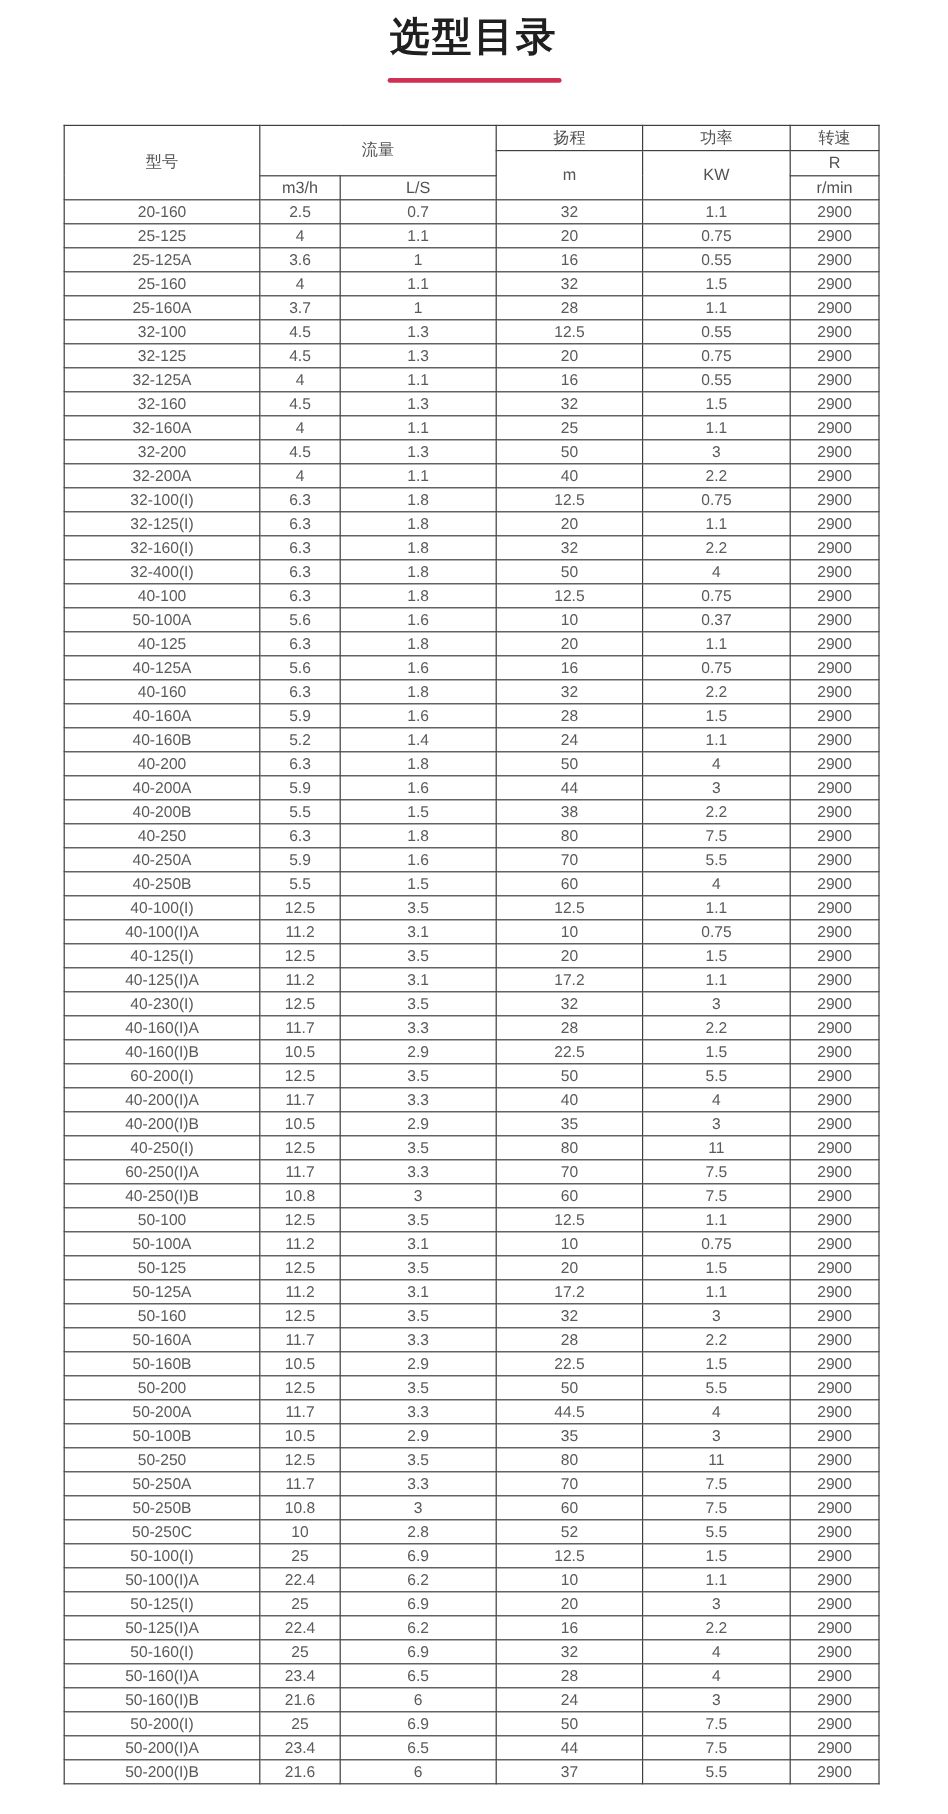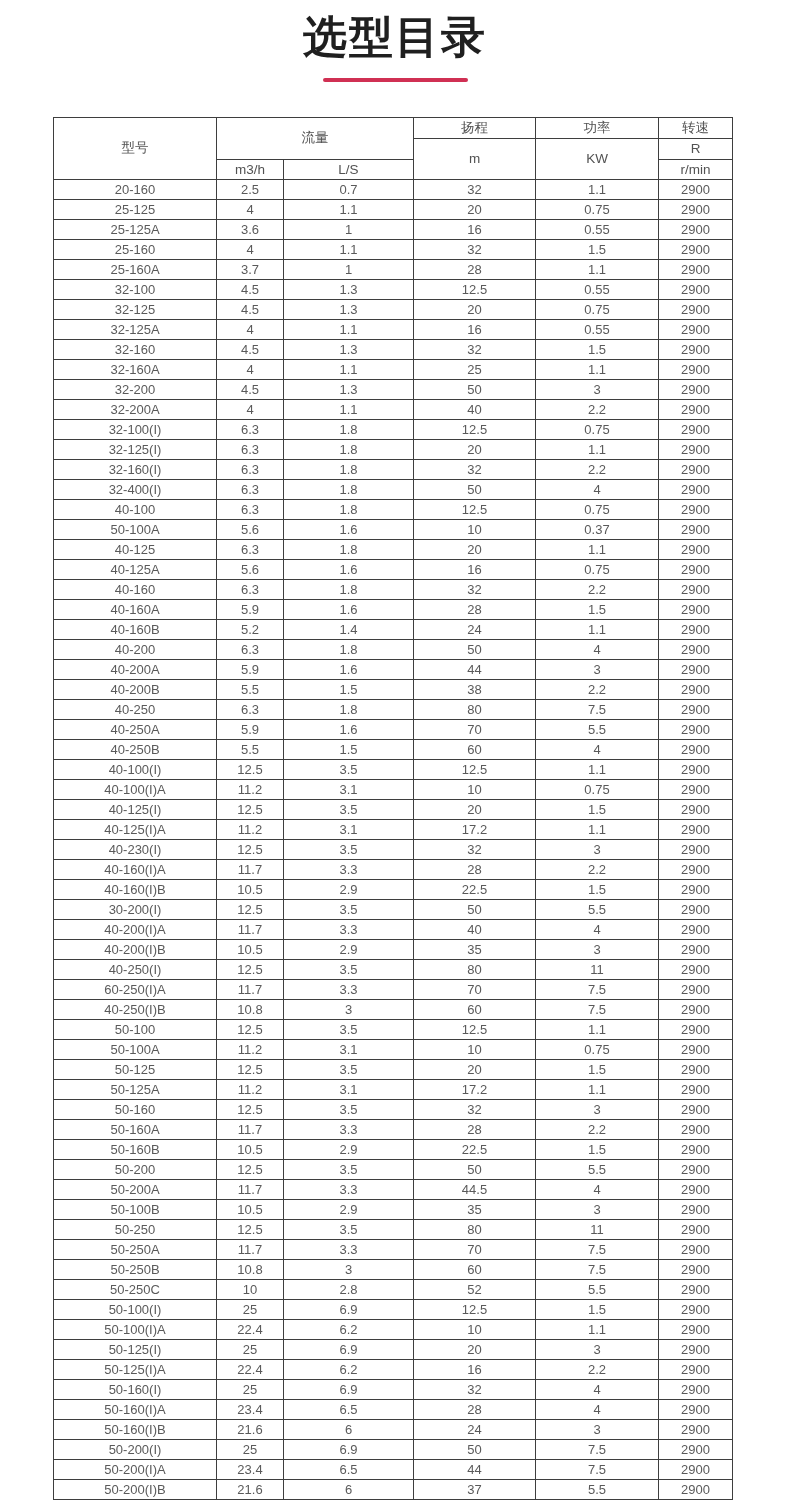--- a/index.html
+++ b/index.html
@@ -7,21 +7,21 @@
   body {
     width: 790px; height: 1512px;
     background: #ffffff;
     overflow: hidden;
     font-family: "Liberation Sans", "DejaVu Sans", sans-serif;
   }
   .page { width: 790px; height: 1512px; position: relative; }
   .title {
     padding-top: 12px;
     text-align: center;
-    font-size: 44px;
+    font-size: 33px;
     font-weight: 700;
     color: #1f1f1f;
     letter-spacing: 2px;
     line-height: 1.15;
   }
   .accent-bar {
     width: 145px; height: 4px;
     margin: 15px auto 0 auto;
     background: #d03053;
     border-radius: 2px;
@@ -373,21 +373,21 @@
         </tr>
         <tr>
           <td>40-160(I)B</td>
           <td>10.5</td>
           <td>2.9</td>
           <td>22.5</td>
           <td>1.5</td>
           <td>2900</td>
         </tr>
         <tr>
-          <td>30-200(I)</td>
+          <td>60-200(I)</td>
           <td>12.5</td>
           <td>3.5</td>
           <td>50</td>
           <td>5.5</td>
           <td>2900</td>
         </tr>
         <tr>
           <td>40-200(I)A</td>
           <td>11.7</td>
           <td>3.3</td>

